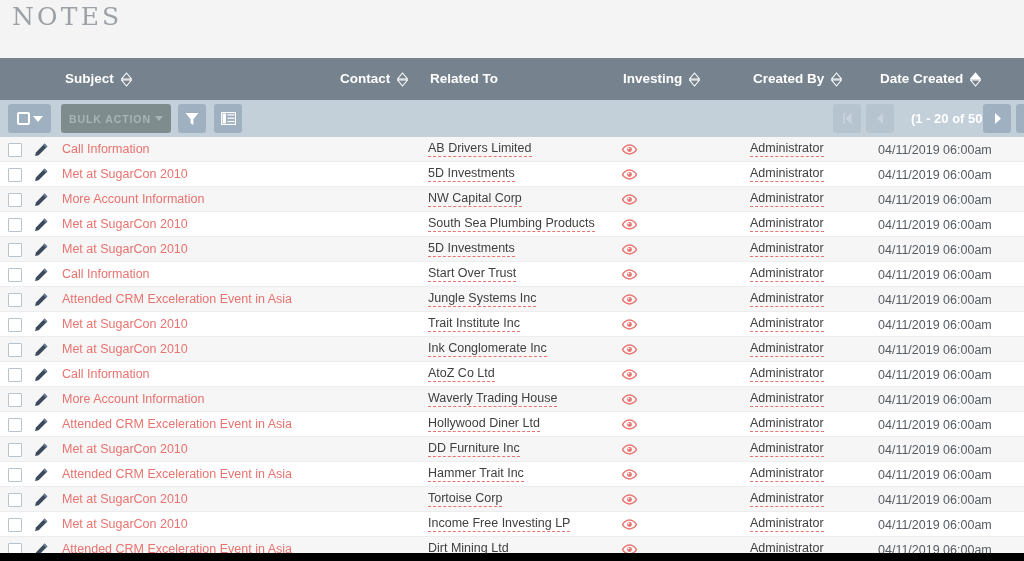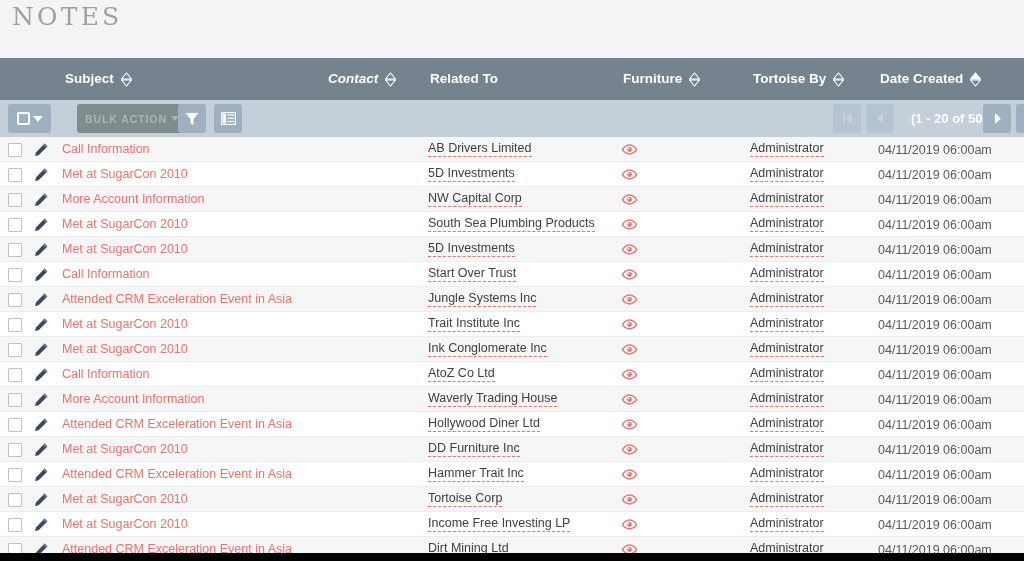--- a/index.html
+++ b/index.html
@@ -100,21 +100,20 @@
     border-top: 6px solid #ffffff;
   }
   .btn-bulk {
     left: 61px; width: 110px;
     background: #7f8c8d;
     color: #a9b4b5;
     font-size: 10.5px;
     font-weight: bold;
     letter-spacing: 0.9px;
     gap: 4px;
-    margin-left: 16px;
   }
   .btn-bulk .caret-down { border-top-color: #a9b4b5; border-left-width: 4px; border-right-width: 4px; border-top-width: 5px; }
   .btn-filter {
     left: 178px; width: 28px;
     background: #9fb0c1;
   }
   .btn-columns {
     left: 214px; width: 28px;
     background: #9fb0c1;
   }
@@ -230,46 +229,46 @@
     <div class="col-head" style="left:65px;">
       <span class="lbl">Subject</span>
       <span class="sort">
         <svg viewBox="0 0 11 15" width="11" height="15" aria-hidden="true">
           <polygon points="5.5,1 10.5,7 0.5,7" fill="none" stroke="#ffffff" stroke-width="1.1"></polygon>
           <polygon points="5.5,14 10.5,8 0.5,8" fill="none" stroke="#ffffff" stroke-width="1.1"></polygon>
         </svg>
       </span>
     </div>
 
-    <div class="col-head" style="left:328px;font-style:italic;">
+    <div class="col-head" style="left:340px;">
       <span class="lbl">Contact</span>
       <span class="sort">
         <svg viewBox="0 0 11 15" width="11" height="15" aria-hidden="true">
           <polygon points="5.5,1 10.5,7 0.5,7" fill="none" stroke="#ffffff" stroke-width="1.1"></polygon>
           <polygon points="5.5,14 10.5,8 0.5,8" fill="none" stroke="#ffffff" stroke-width="1.1"></polygon>
         </svg>
       </span>
     </div>
 
     <div class="col-head" style="left:430px;">
       <span class="lbl">Related To</span>
     </div>
 
     <div class="col-head" style="left:623px;">
-      <span class="lbl">Furniture</span>
+      <span class="lbl">Investing</span>
       <span class="sort">
         <svg viewBox="0 0 11 15" width="11" height="15" aria-hidden="true">
           <polygon points="5.5,1 10.5,7 0.5,7" fill="none" stroke="#ffffff" stroke-width="1.1"></polygon>
           <polygon points="5.5,14 10.5,8 0.5,8" fill="none" stroke="#ffffff" stroke-width="1.1"></polygon>
         </svg>
       </span>
     </div>
 
     <div class="col-head" style="left:753px;">
-      <span class="lbl">Tortoise By</span>
+      <span class="lbl">Created By</span>
       <span class="sort">
         <svg viewBox="0 0 11 15" width="11" height="15" aria-hidden="true">
           <polygon points="5.5,1 10.5,7 0.5,7" fill="none" stroke="#ffffff" stroke-width="1.1"></polygon>
           <polygon points="5.5,14 10.5,8 0.5,8" fill="none" stroke="#ffffff" stroke-width="1.1"></polygon>
         </svg>
       </span>
     </div>
 
     <div class="col-head" style="left:880px;">
       <span class="lbl">Date Created</span>

